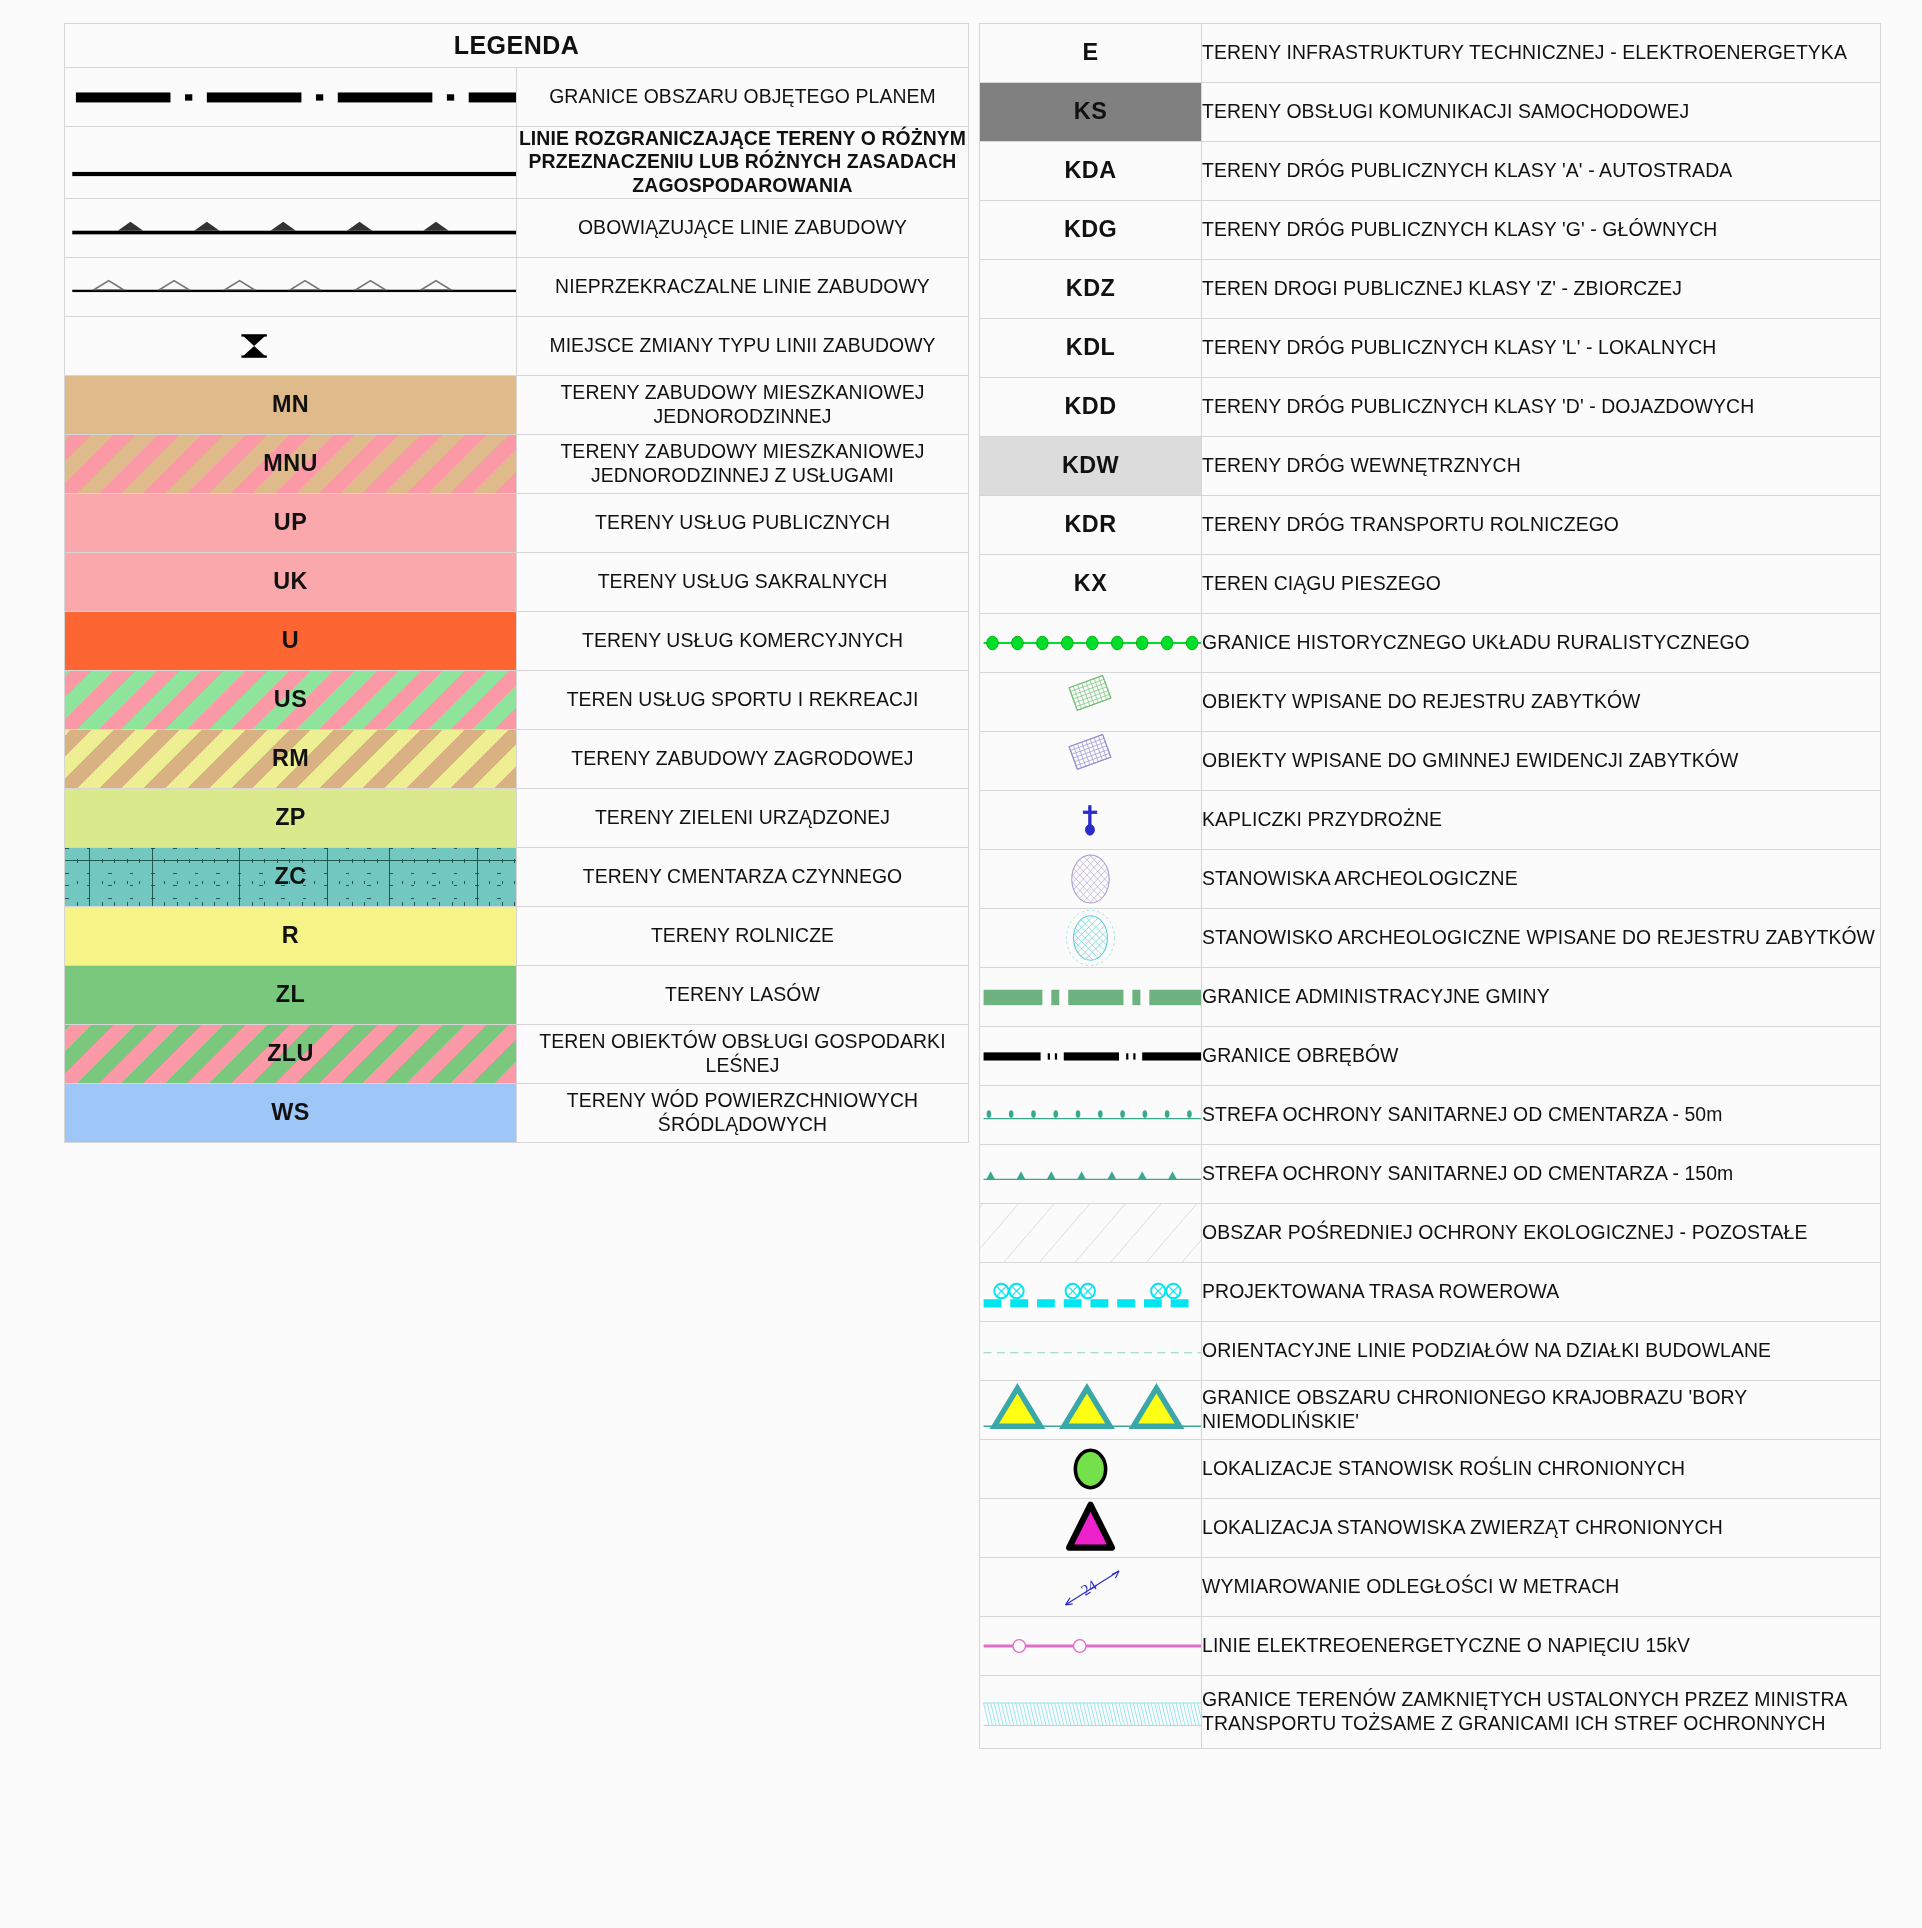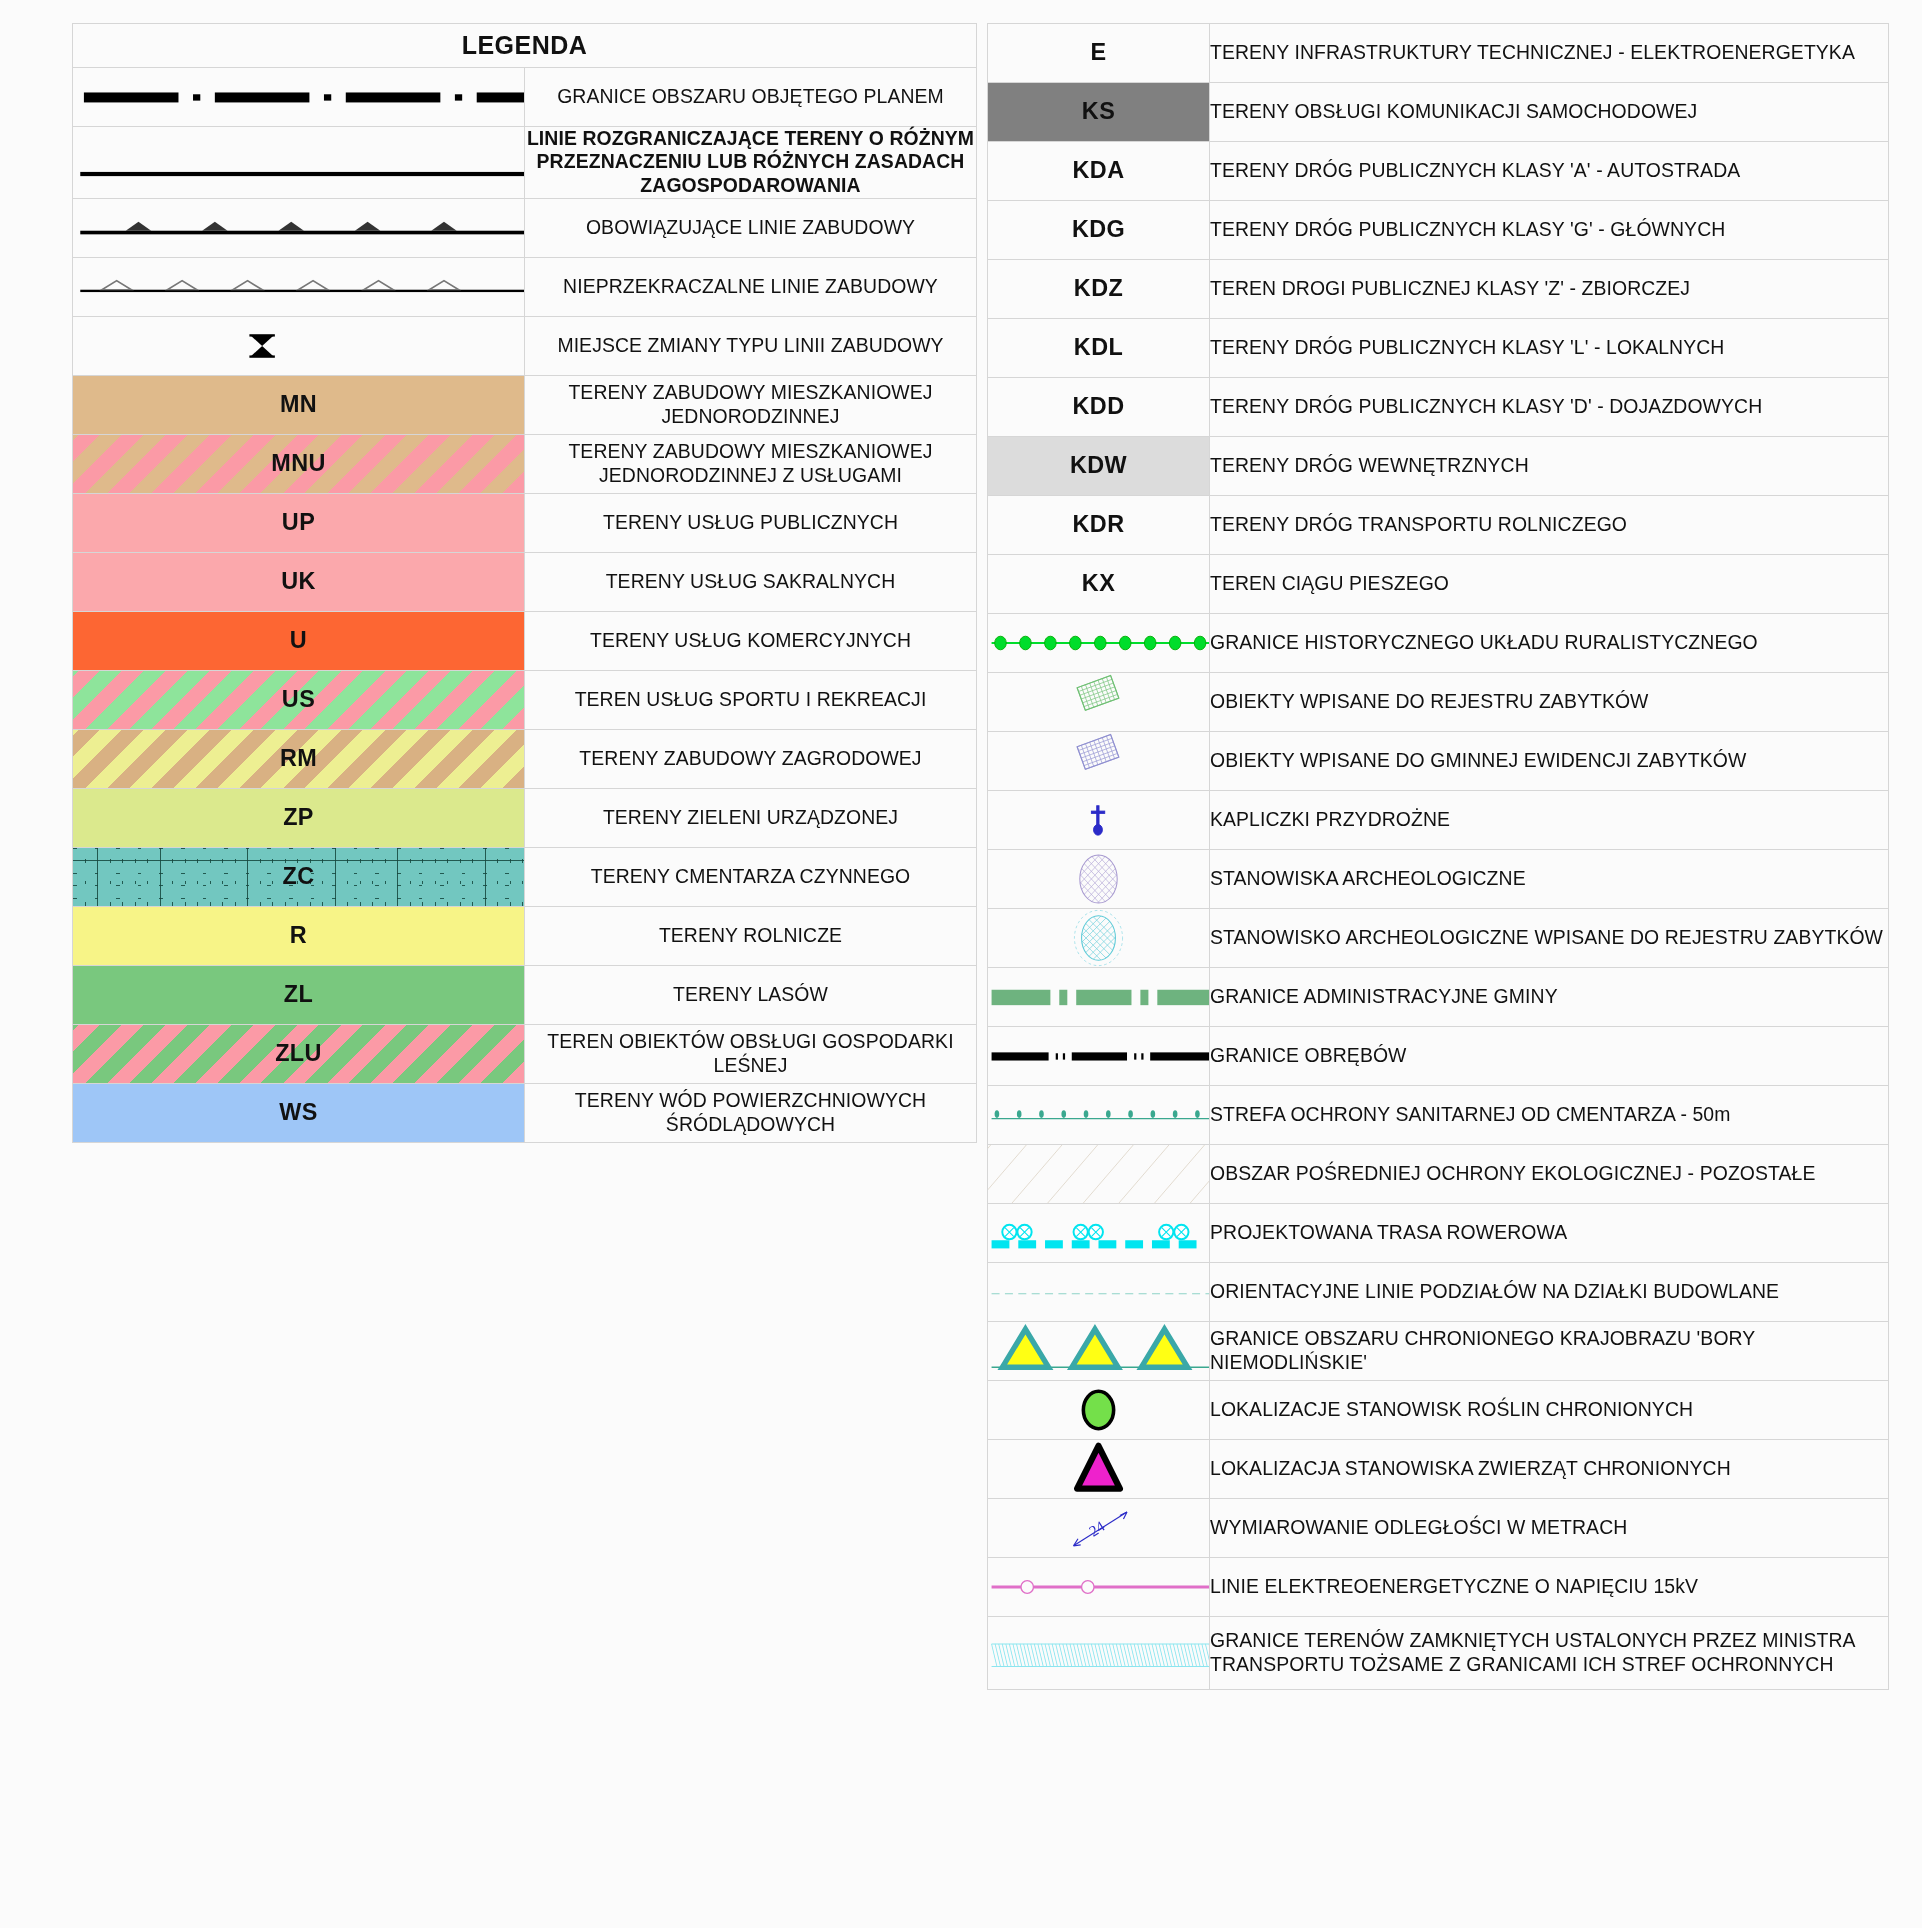--- a/index.html
+++ b/index.html
@@ -1,21 +1,21 @@
 <!DOCTYPE html>
 <html style="font-size:14.4px"><head>
 <meta charset="utf-8">
 <style>
   html,body{margin:0;padding:0;background:#fbfbfb;}
   body{
     font-family:"Liberation Sans", sans-serif;
     width:1923px;height:1929px;position:relative;overflow:hidden;
     color:#111;
   }
-  .legend-wrap{position:absolute;left:14px;top:0;width:1713px;height:1929px;}
+  .legend-wrap{position:absolute;left:6px;top:0;width:1713px;height:1929px;}
 
   
   .tbl{position:absolute;border-collapse:collapse;table-layout:fixed;}
   .tbl td{
     border:0.9px solid #d6d6d6;
     vertical-align:middle;
     padding:0;
     background:#fbfbfb;
   }
   .sym-cell{width:225px;height:58px;position:relative;overflow:hidden;padding:0;}
@@ -468,20 +468,35 @@
               <ellipse cx="85" cy="31" rx="2.6" ry="4.2" fill="#3aa88f"></ellipse>
               <ellipse cx="110" cy="31" rx="2.6" ry="4.2" fill="#3aa88f"></ellipse>
               <ellipse cx="135" cy="31" rx="2.6" ry="4.2" fill="#3aa88f"></ellipse>
               <ellipse cx="160" cy="31" rx="2.6" ry="4.2" fill="#3aa88f"></ellipse>
               <ellipse cx="185" cy="31" rx="2.6" ry="4.2" fill="#3aa88f"></ellipse>
               <ellipse cx="210" cy="31" rx="2.6" ry="4.2" fill="#3aa88f"></ellipse>
               <ellipse cx="235" cy="31" rx="2.6" ry="4.2" fill="#3aa88f"></ellipse>
             </svg>
           </td>
           <td class="txt-cell">STREFA OCHRONY SANITARNEJ OD CMENTARZA - 50m</td>
+        </tr>
+        <tr>
+          <td class="sym-cell">
+            <svg class="sym-svg" viewBox="0 0 248 64" preserveAspectRatio="none">
+              <line x1="4" y1="38" x2="248" y2="38" stroke="#3aa88f" stroke-width="1.3"></line>
+              <path d="M7 38 L12 29 L17 38 Z" fill="#3aa88f"></path>
+              <path d="M41 38 L46 29 L51 38 Z" fill="#3aa88f"></path>
+              <path d="M75 38 L80 29 L85 38 Z" fill="#3aa88f"></path>
+              <path d="M109 38 L114 29 L119 38 Z" fill="#3aa88f"></path>
+              <path d="M143 38 L148 29 L153 38 Z" fill="#3aa88f"></path>
+              <path d="M177 38 L182 29 L187 38 Z" fill="#3aa88f"></path>
+              <path d="M211 38 L216 29 L221 38 Z" fill="#3aa88f"></path>
+            </svg>
+          </td>
+          <td class="txt-cell">STREFA OCHRONY SANITARNEJ OD CMENTARZA - 150m</td>
         </tr>
         <tr>
           <td class="sym-cell">
             <svg class="sym-svg" viewBox="0 0 248 64" preserveAspectRatio="none">
               <g stroke="#d9cfc0" stroke-width="1" opacity=".8">
                 <line x1="-60" y1="72" x2="10" y2="-8"></line>
                 <line x1="-20" y1="72" x2="50" y2="-8"></line>
                 <line x1="20" y1="72" x2="90" y2="-8"></line>
                 <line x1="60" y1="72" x2="130" y2="-8"></line>
                 <line x1="100" y1="72" x2="170" y2="-8"></line>

